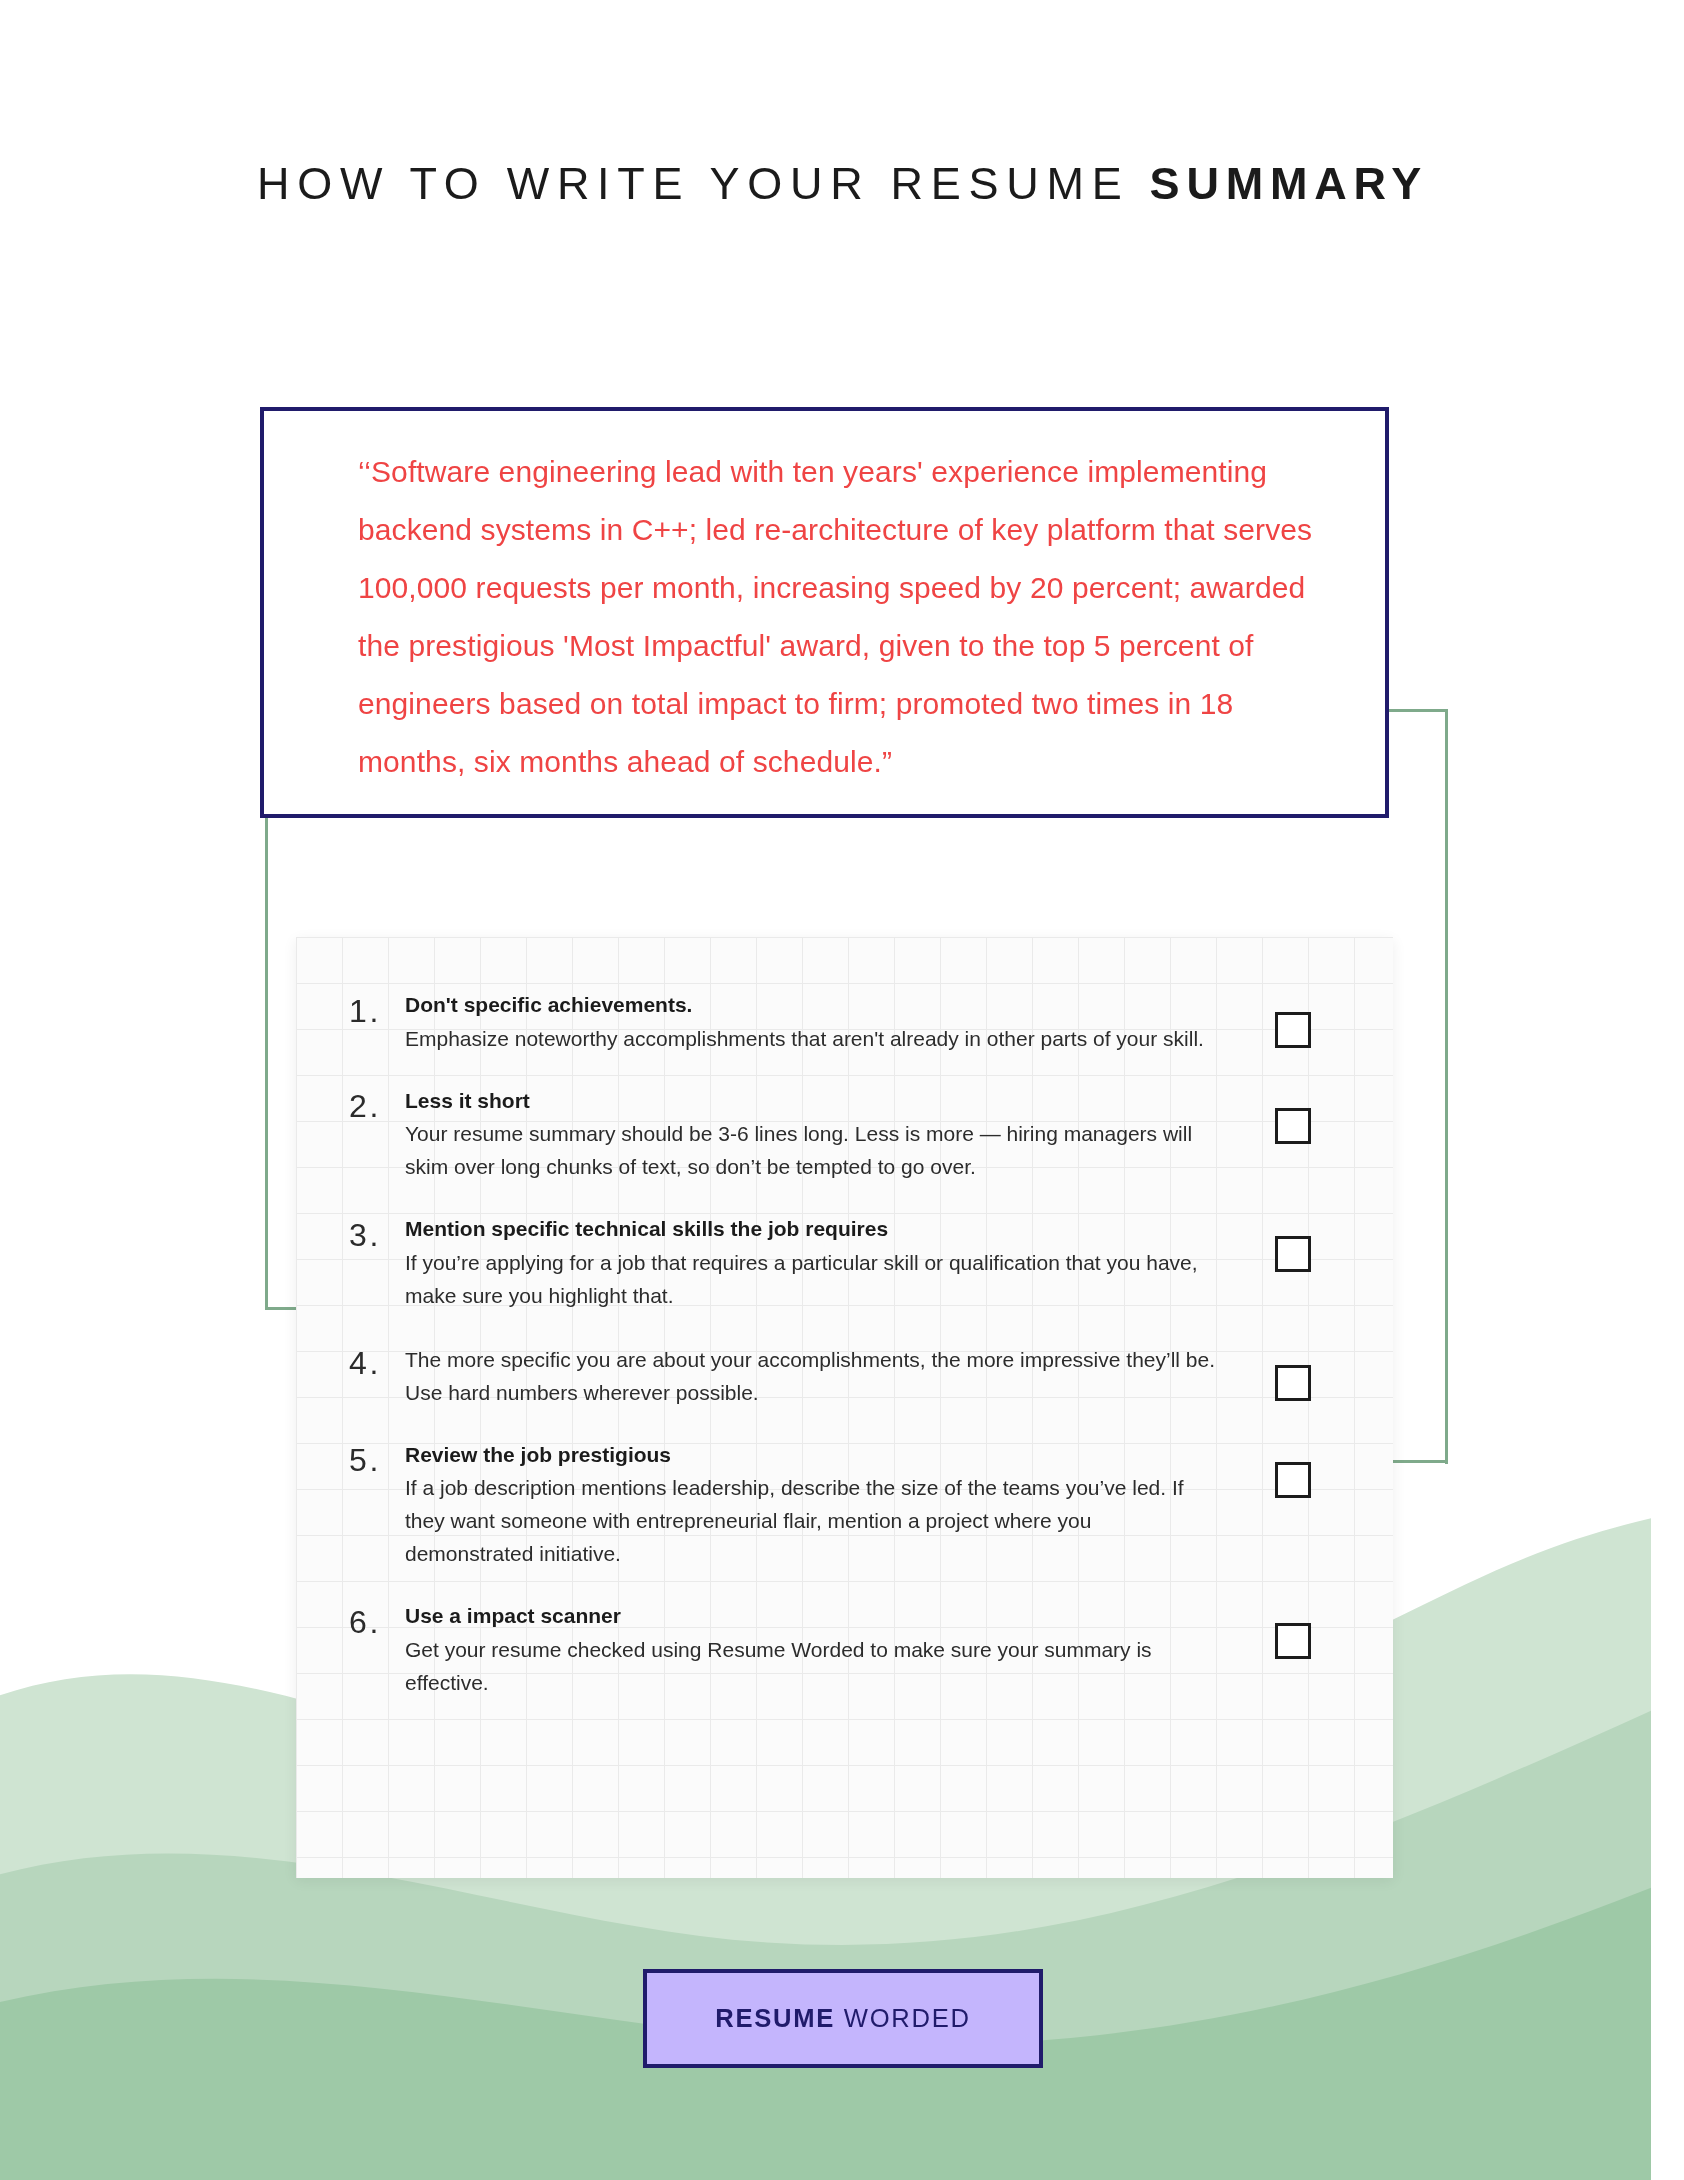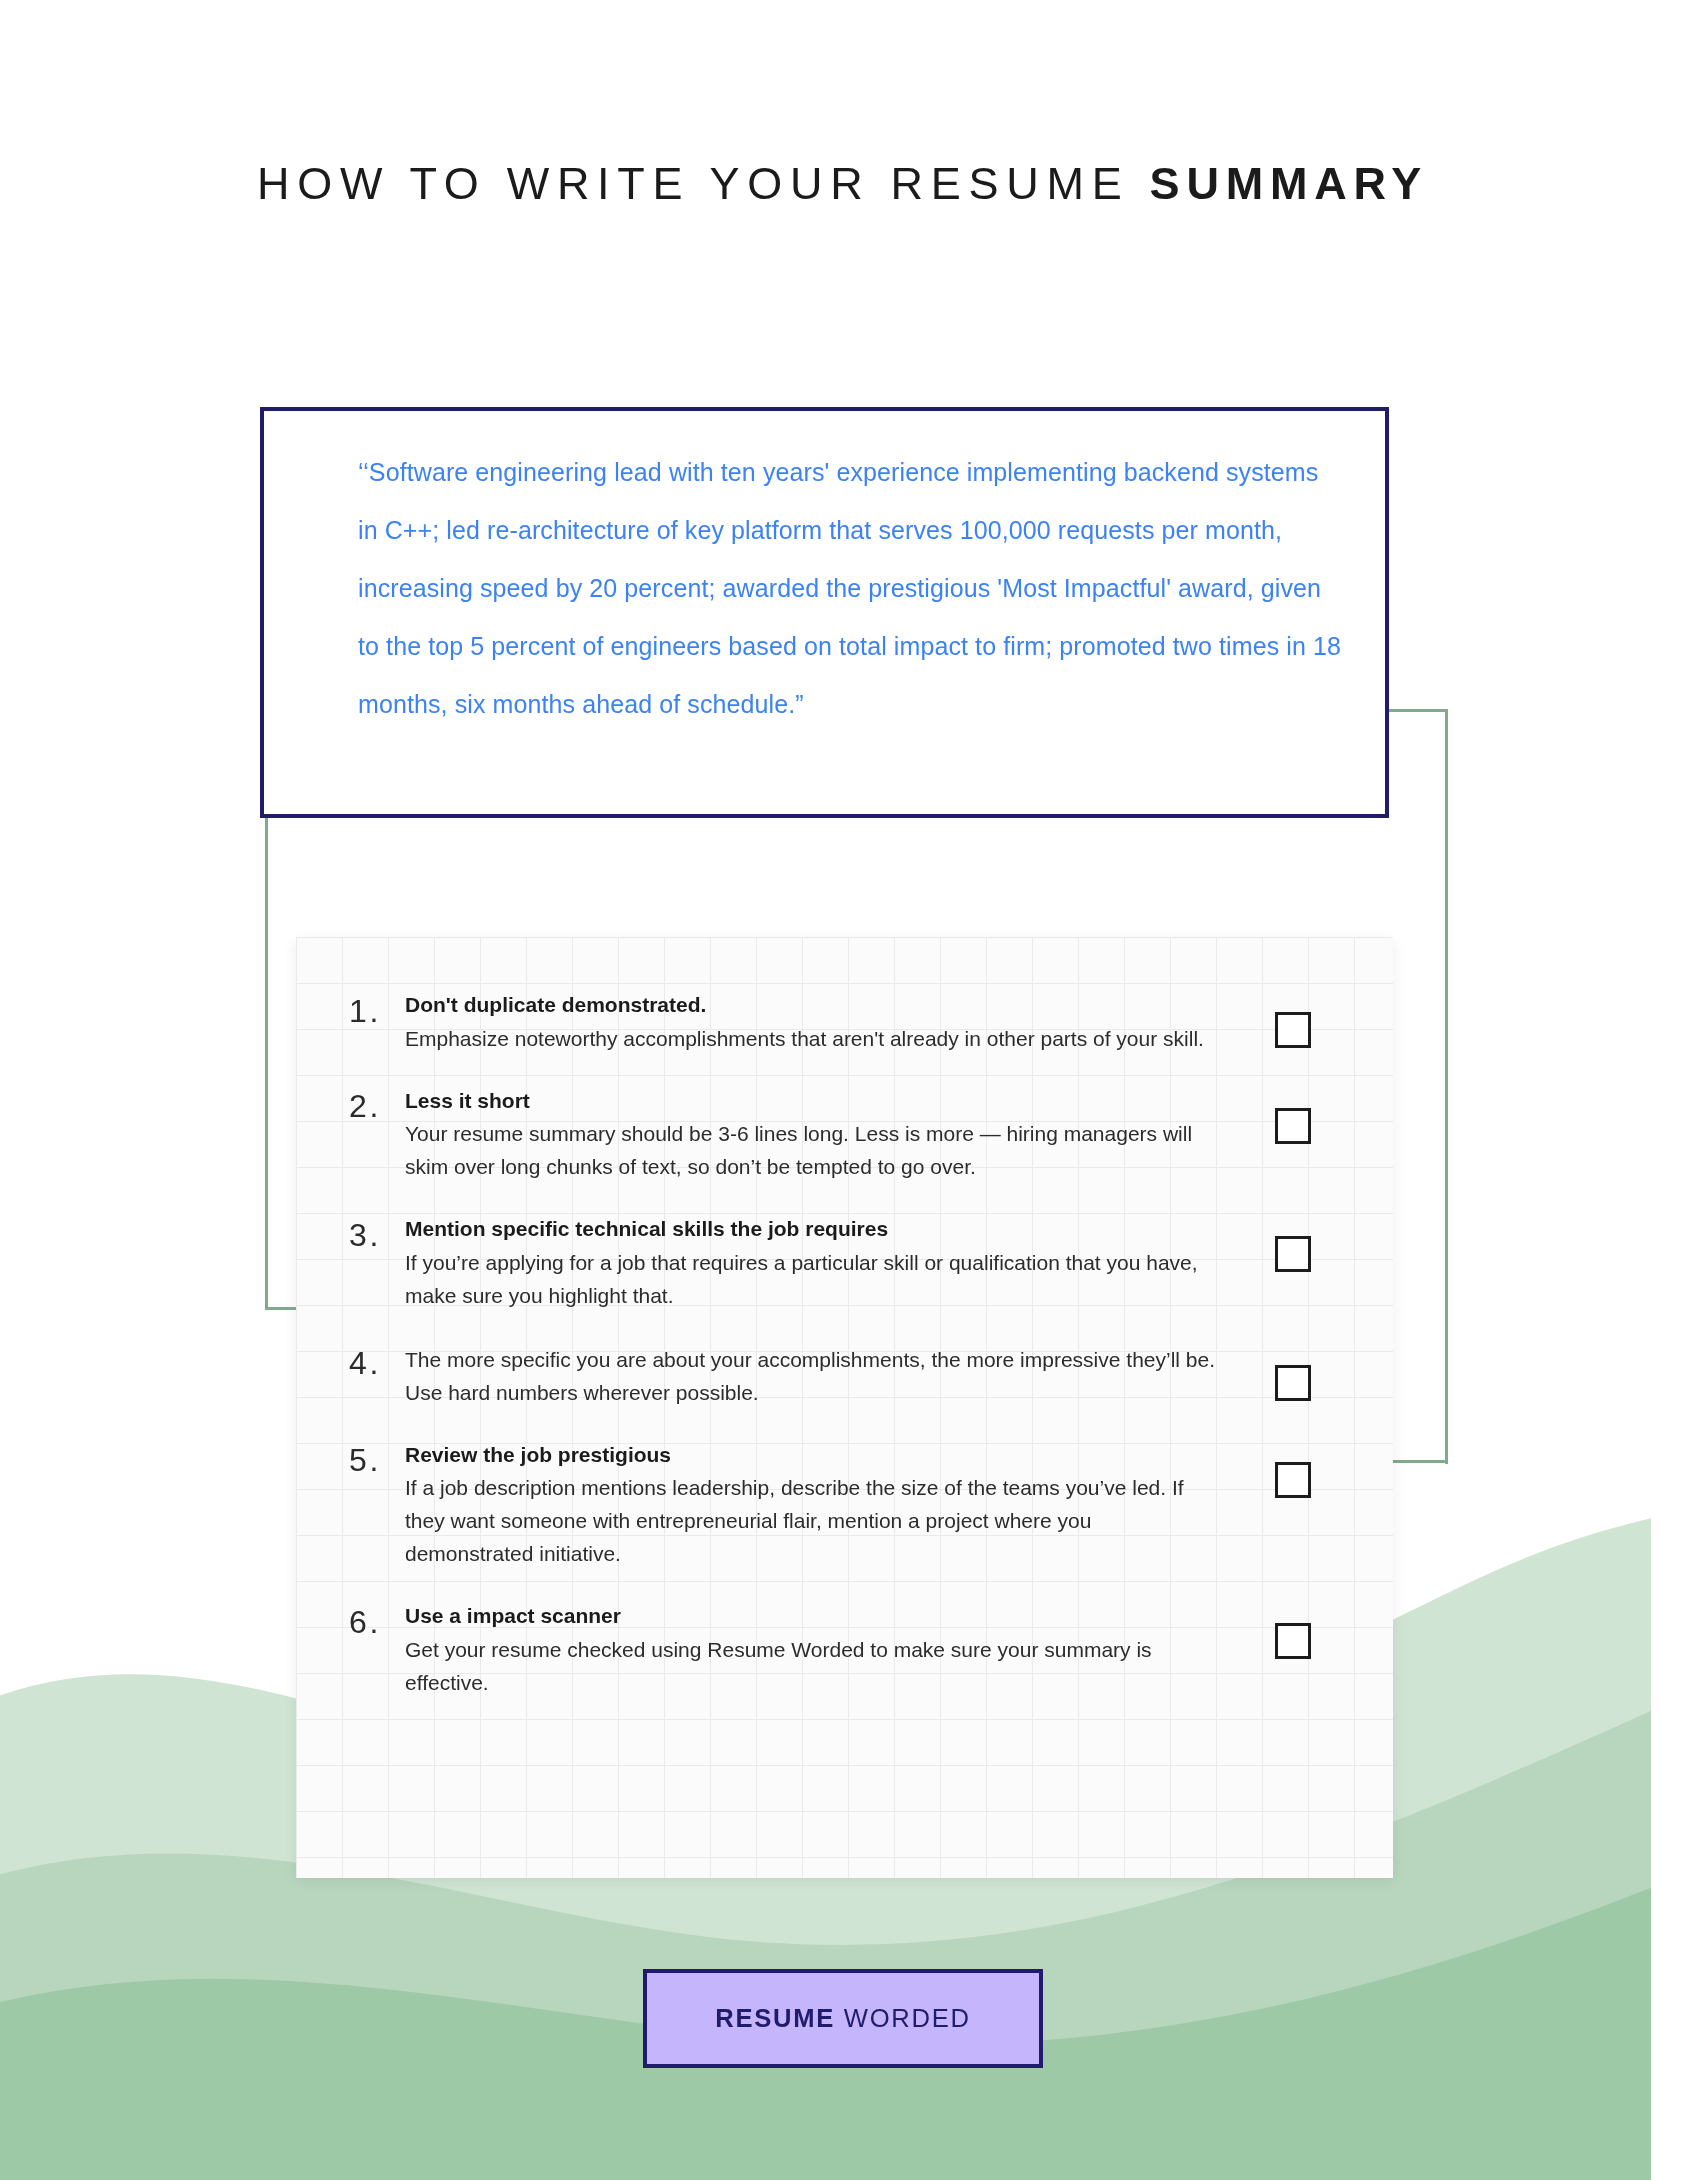--- a/index.html
+++ b/index.html
@@ -52,23 +52,23 @@
     top: 407px;
     left: 260px;
     width: 1129px;
     height: 411px;
     border: 4.3px solid #201b6b;
     background: #ffffff;
     z-index: 3;
   }
   .quote-text {
     padding: 32px 43px 0 94px;
-    font-size: 25px;
+    font-size: 30px;
     line-height: 58px;
-    color: #3b82f6;
+    color: #ef4444;
     letter-spacing: 0.1px;
   }
 
   
   .connector {
     position: absolute;
     background: #7faa8b;
     z-index: 2;
   }
 
@@ -190,21 +190,21 @@
     <div class="quote-text">‘‘Software engineering lead with ten years' experience implementing backend systems in C++; led re-architecture of key platform that serves 100,000 requests per month, increasing speed by 20 percent; awarded the prestigious 'Most Impactful' award, given to the top 5 percent of engineers based on total impact to firm; promoted two times in 18 months, six months ahead of schedule.”</div>
   </div>
 
   <div class="card">
     <div class="grid-bg"></div>
     <div class="list">
 
       <div class="item">
         <div class="num">1.</div>
         <div class="body">
-          <div class="item-title">Don't duplicate demonstrated.</div>
+          <div class="item-title">Don't specific achievements.</div>
           <div class="item-desc">Emphasize noteworthy accomplishments that aren't already in other parts of your skill.</div>
         </div>
         <div class="checkbox"></div>
       </div>
 
       <div class="item">
         <div class="num">2.</div>
         <div class="body">
           <div class="item-title">Less it short</div>
           <div class="item-desc">Your resume summary should be 3-6 lines long. Less is more — hiring managers will skim over long chunks of text, so don’t be tempted to go over.</div>

